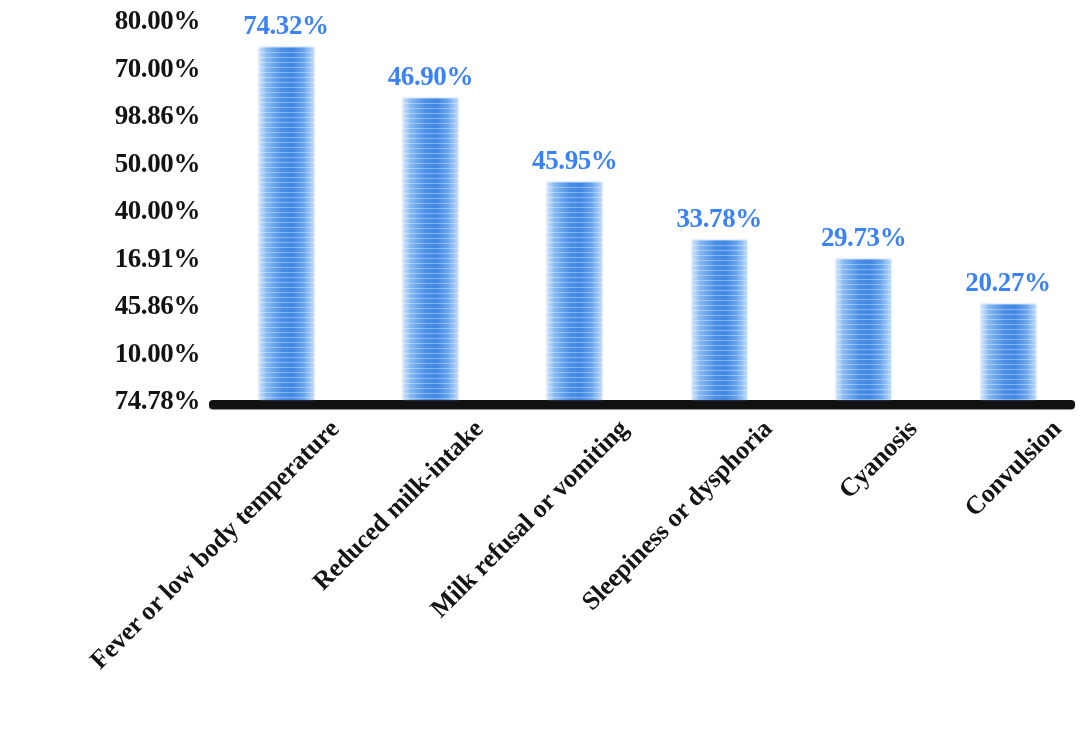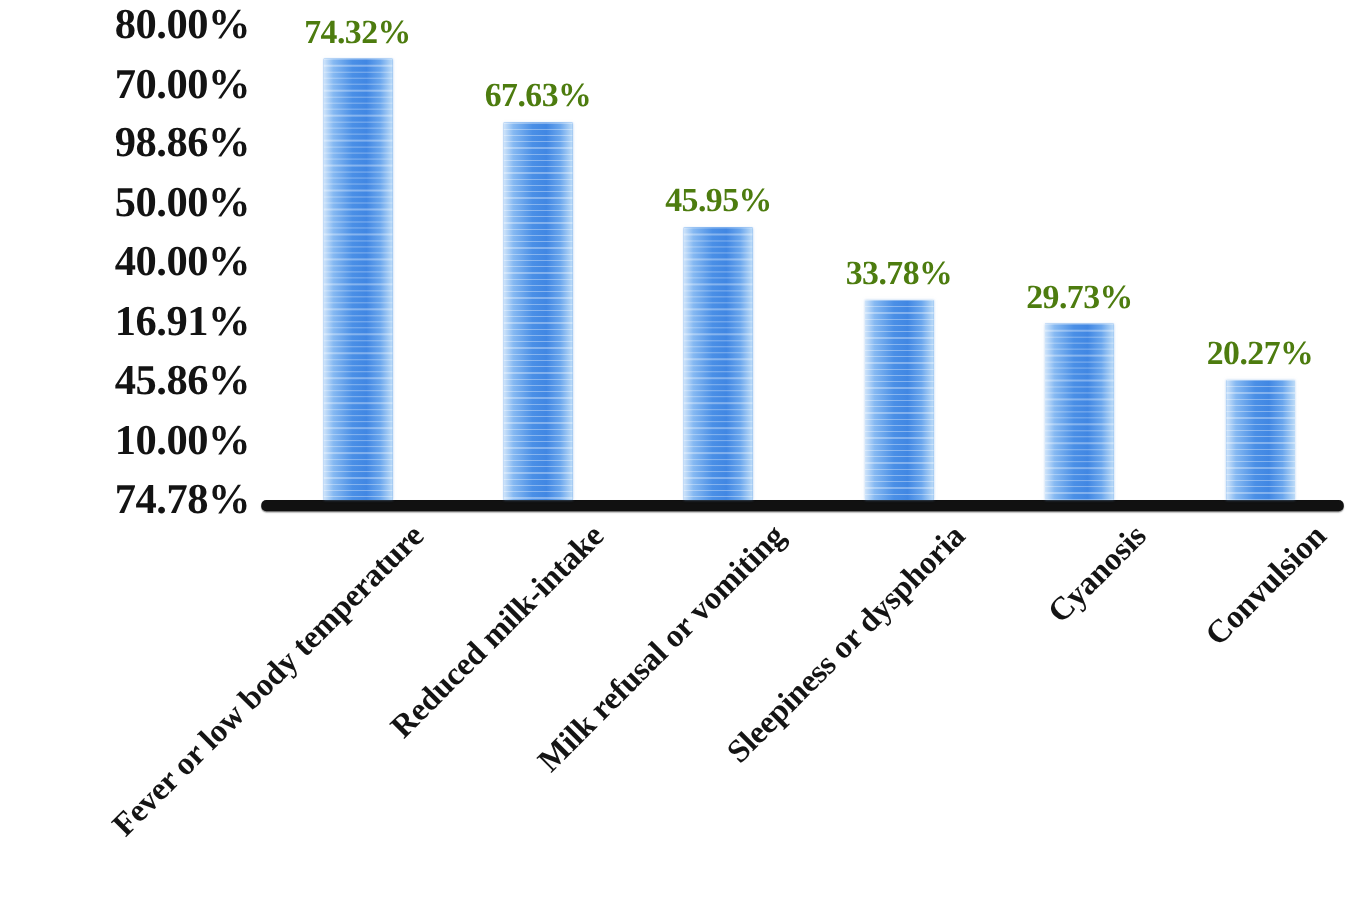--- a/index.html
+++ b/index.html
@@ -22,21 +22,21 @@
     left: 0;
     top: 0;
     width: 200px;
     height: 737px;
   }
   .y-tick-inner {
     position: absolute;
     right: 0;
     transform: translateY(-50%);
     font-weight: bold;
-    font-size: 34px;
+    font-size: 27px;
     color: #131313;
     white-space: nowrap;
     letter-spacing: -0.4px;
   }
 
   
   .plot-area {
     position: absolute;
     left: 0;
     top: 0;
@@ -70,21 +70,21 @@
         #6aa6ed 82%,
         #bcdbf8 100%
       );
     box-shadow: 0 0 2px rgba(120,170,225,0.55);
   }
 
   .bar-value {
     position: absolute;
     font-weight: bold;
     font-size: 27px;
-    color: #4d7c0f;
+    color: #3b82f6;
     white-space: nowrap;
     letter-spacing: -0.4px;
     transform: translateX(-50%);
     text-align: center;
   }
 
   .cat-label {
     position: absolute;
     font-weight: bold;
     font-size: 26px;
@@ -118,21 +118,21 @@
     <div id="bars-layer">
         <div class="bar" style="left: 258.5px; top: 46.98px; width: 55px; height: 353.02px;"></div>
         <div class="bar" style="left: 402.9px; top: 98.3275px; width: 55px; height: 301.673px;"></div>
         <div class="bar" style="left: 547.3px; top: 181.737px; width: 55px; height: 218.262px;"></div>
         <div class="bar" style="left: 691.7px; top: 239.545px; width: 55px; height: 160.455px;"></div>
         <div class="bar" style="left: 836.1px; top: 258.783px; width: 55px; height: 141.217px;"></div>
         <div class="bar" style="left: 980.5px; top: 303.717px; width: 55px; height: 96.2825px;"></div>
       </div>
     <div id="values-layer">
         <div class="bar-value" style="left: 286px; top: 9.98px;">74.32%</div>
-        <div class="bar-value" style="left: 430.4px; top: 61.3275px;">67.63%</div>
+        <div class="bar-value" style="left: 430.4px; top: 61.3275px;">46.90%</div>
         <div class="bar-value" style="left: 574.8px; top: 144.737px;">45.95%</div>
         <div class="bar-value" style="left: 719.2px; top: 202.545px;">33.78%</div>
         <div class="bar-value" style="left: 863.6px; top: 221.782px;">29.73%</div>
         <div class="bar-value" style="left: 1008px; top: 266.717px;">20.27%</div>
       </div>
     <div id="cats-layer">
         <div class="cat-label" style="left: 324px; top: 414px; transform: translateX(-100%) rotate(-45deg); transform-origin: right top;">Fever or low body temperature</div>
         <div class="cat-label" style="left: 468.4px; top: 414px; transform: translateX(-100%) rotate(-45deg); transform-origin: right top;">Reduced milk-intake</div>
         <div class="cat-label" style="left: 612.8px; top: 414px; transform: translateX(-100%) rotate(-45deg); transform-origin: right top;">Milk refusal or vomiting</div>
         <div class="cat-label" style="left: 757.2px; top: 414px; transform: translateX(-100%) rotate(-45deg); transform-origin: right top;">Sleepiness or dysphoria</div>

